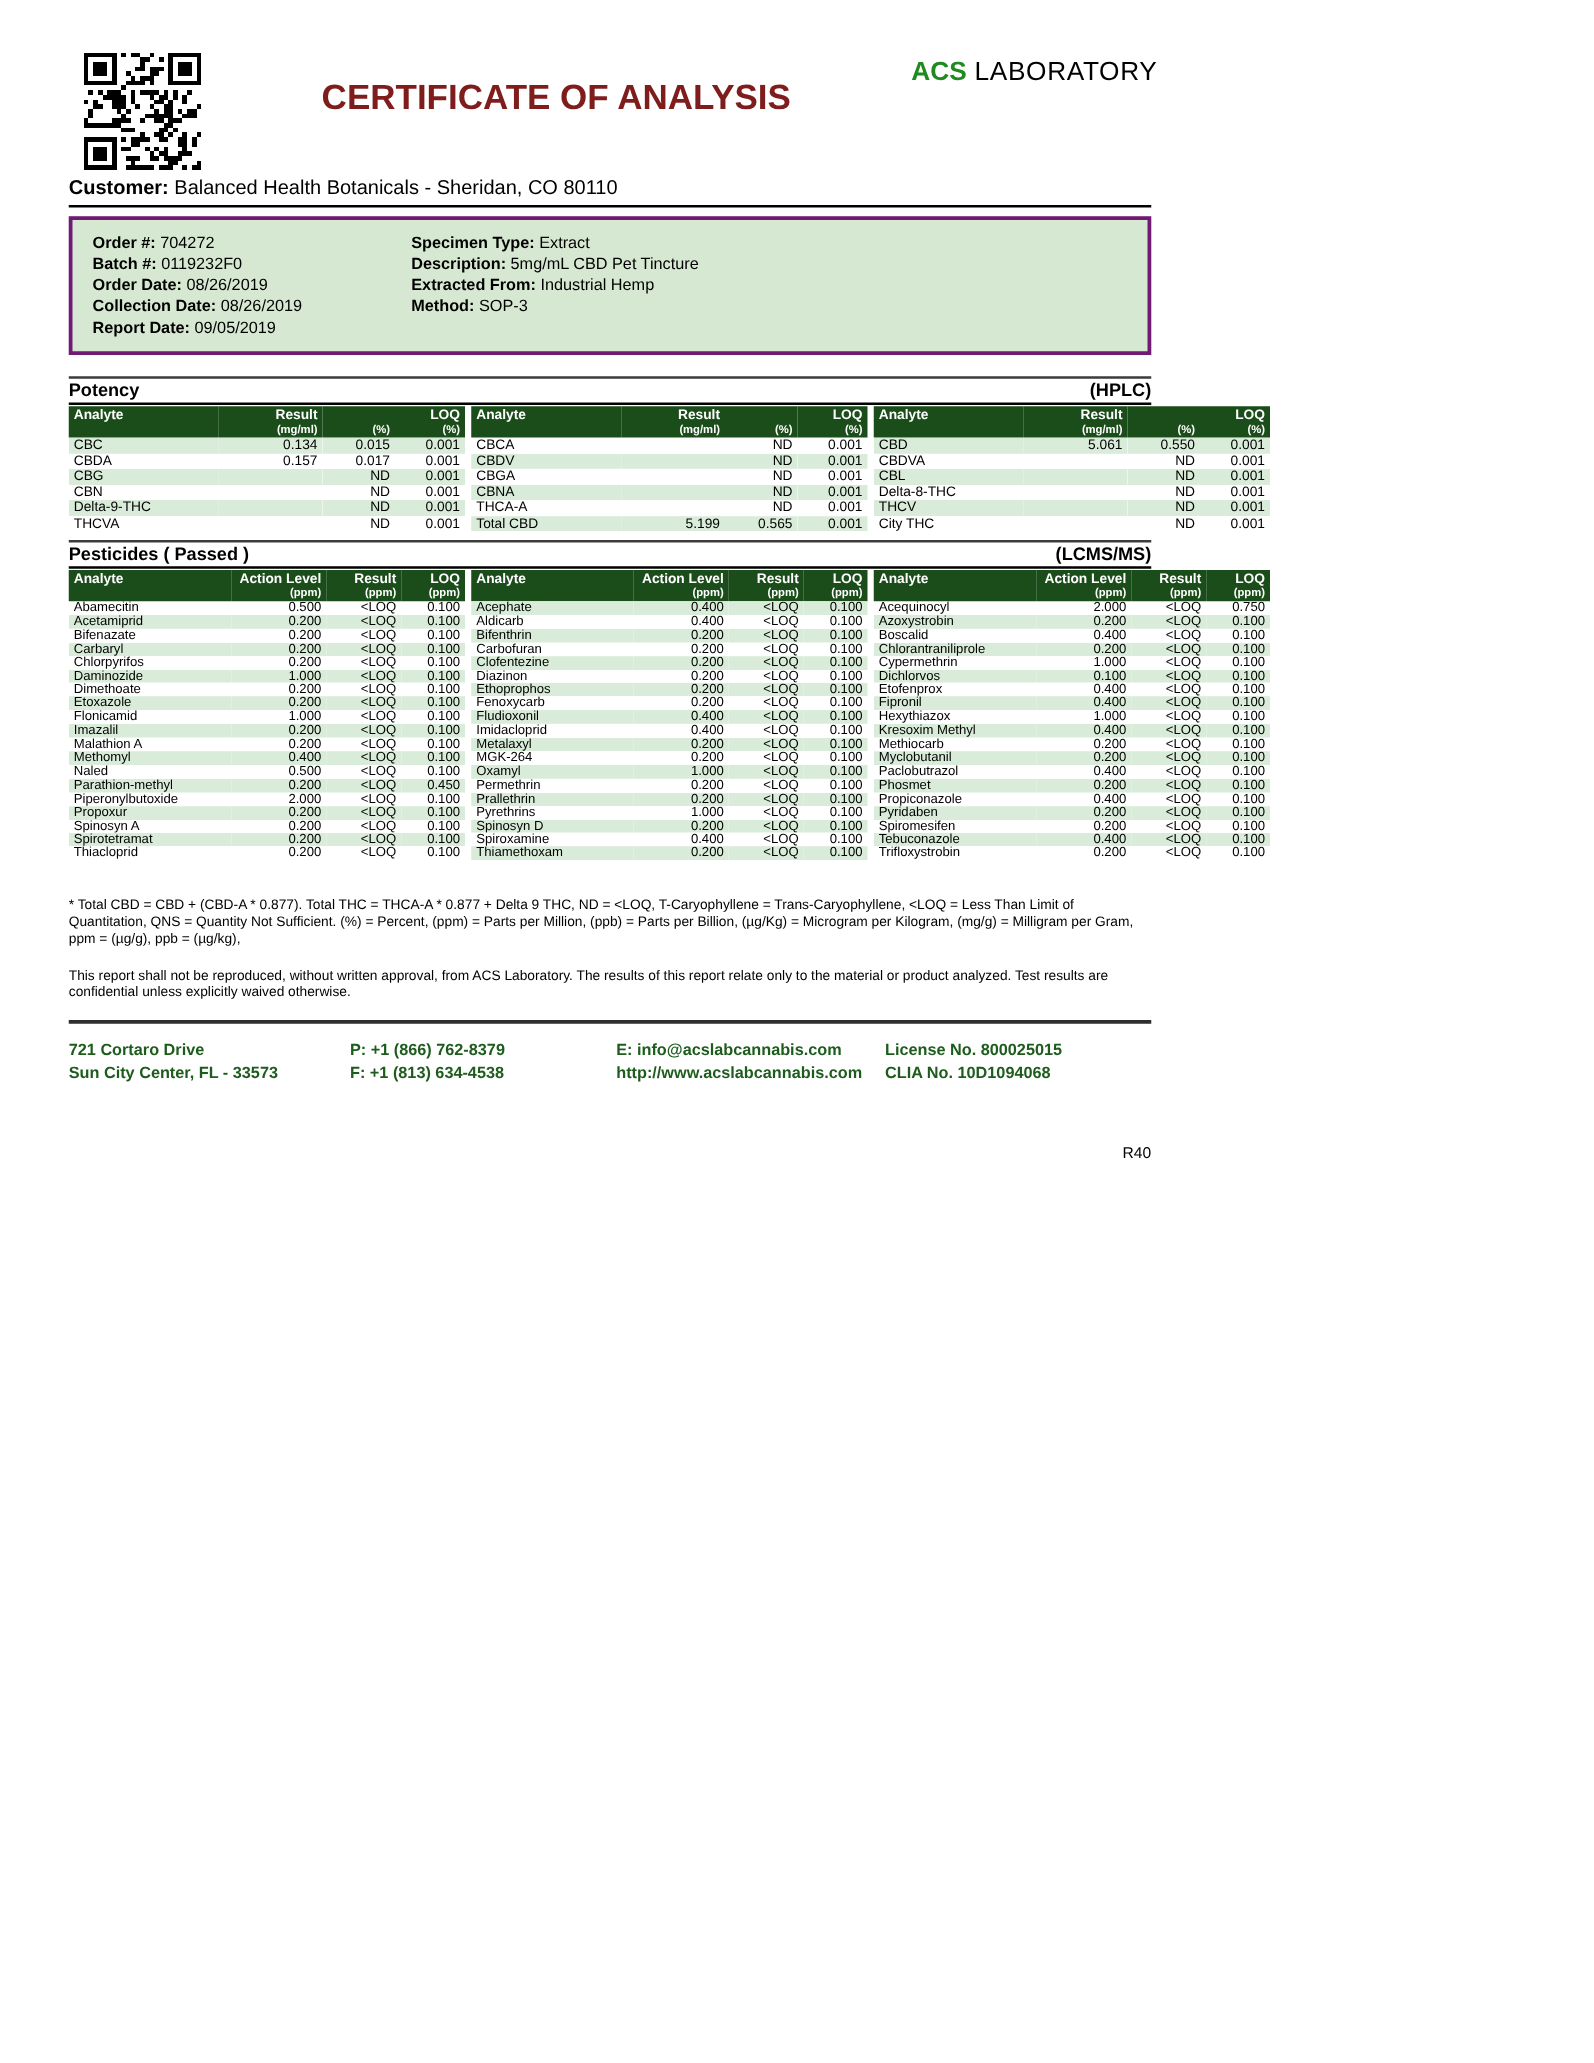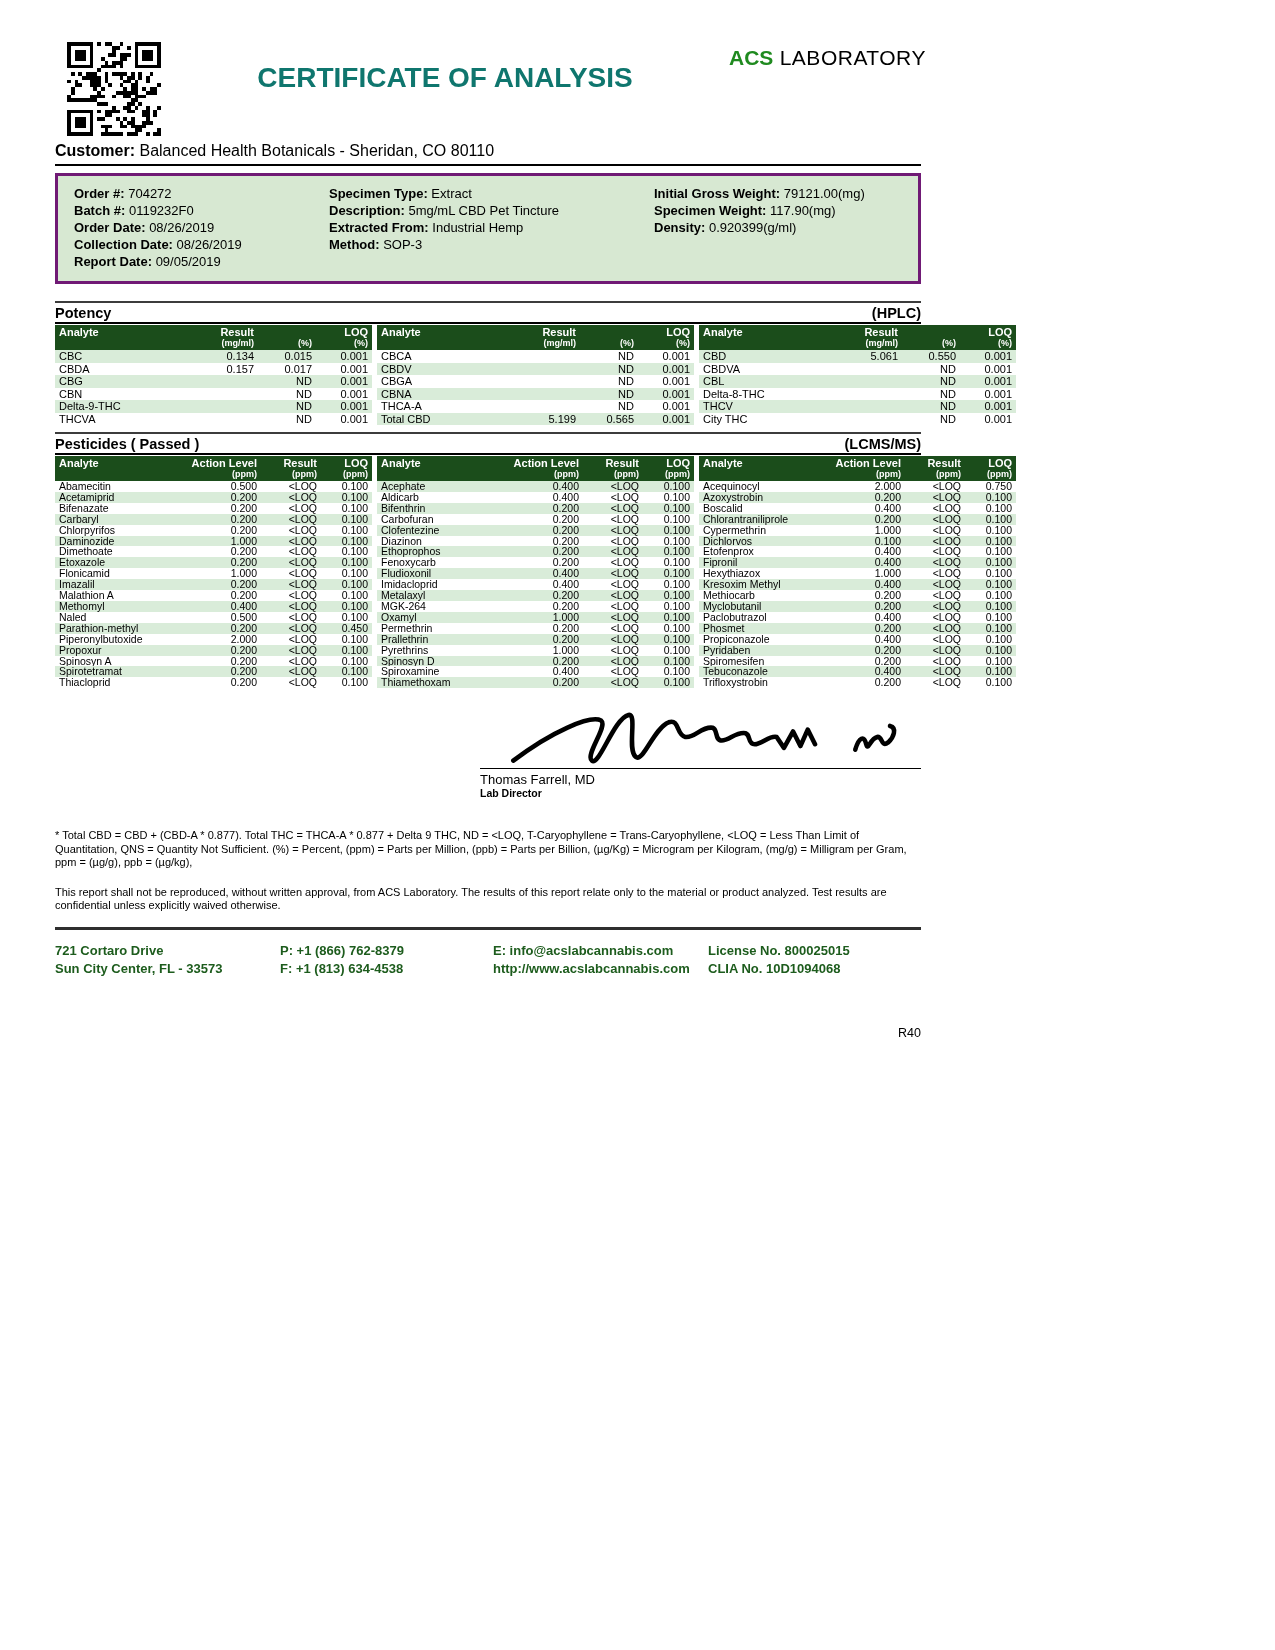--- a/index.html
+++ b/index.html
@@ -4,21 +4,21 @@
 <style>
   html,body{margin:0;padding:0;background:#fff;}
   .page{width:1275px;height:1650px;position:relative;background:#fff;
         font-family:"Liberation Sans",sans-serif;color:#000;overflow:hidden;}
   .content{position:absolute;left:55px;top:0;width:866px;}
 
   
   .hdr{display:flex;align-items:flex-start;margin-top:42px;}
   .qr{width:94px;height:94px;flex:0 0 auto;margin-left:12px;}
   .qr svg{width:100%;height:100%;shape-rendering:crispEdges;display:block;}
-  .title{flex:1;text-align:center;font-size:28px;font-weight:bold;color:#0f766e;margin:20px 0 0 0;}
+  .title{flex:1;text-align:center;font-size:28px;font-weight:bold;color:#7f1d1d;margin:20px 0 0 0;}
   .logo{width:192px;flex:0 0 auto;padding-top:4px;}
   .logo-top{font-size:21px;white-space:nowrap;}
   .acs{color:#1f8a1f;font-weight:bold;}
   .lab{color:#000;font-weight:normal;letter-spacing:0.5px;}
   .logo-bottom{display:flex;margin-top:2px;}
   .logo-lines{font-size:10.5px;font-weight:bold;line-height:15px;white-space:nowrap;}
   .l1{letter-spacing:3.2px;}
   .l2{color:#1f8a1f;letter-spacing:1.4px;}
   .l3{letter-spacing:3.2px;}
   .l3 .green{color:#1f8a1f;}
@@ -298,25 +298,20 @@
           <div class="kv"><span class="b">Order Date:</span><span> 08/26/2019</span></div>
           <div class="kv"><span class="b">Collection Date:</span><span> 08/26/2019</span></div>
           <div class="kv"><span class="b">Report Date:</span><span> 09/05/2019</span></div>
         </div>
       <div class="c2">
           <div class="kv"><span class="b">Specimen Type:</span><span> Extract</span></div>
           <div class="kv"><span class="b">Description:</span><span> 5mg/mL CBD Pet Tincture</span></div>
           <div class="kv"><span class="b">Extracted From:</span><span> Industrial Hemp</span></div>
           <div class="kv"><span class="b">Method:</span><span> SOP-3</span></div>
         </div>
-      <div class="c3">
-          <div class="kv"><span class="b">Initial Gross Weight:</span><span> 79121.00(mg)</span></div>
-          <div class="kv"><span class="b">Specimen Weight:</span><span> 117.90(mg)</span></div>
-          <div class="kv"><span class="b">Density:</span><span> 0.920399(g/ml)</span></div>
-        </div>
     </div>
 
     <section class="sec potency">
       <div class="sec-head">
         <span>Potency</span>
         <span>(HPLC)</span>
       </div>
       <div class="tables">
         <div>
             <table class="grid">
@@ -923,29 +918,20 @@
                   <td class="num">0.200</td>
                   <td class="num">&lt;LOQ</td>
                   <td class="num">0.100</td>
                 </tr>
               </tbody>
             </table>
           </div>
       </div>
     </section>
 
-    <div class="sig-block">
-      <svg class="sig" viewBox="0 0 420 70">
-        <path d="M8,62 C50,30 92,12 104,18 C112,24 86,56 94,62 C102,68 118,16 134,12 C144,10 132,50 142,58 C150,64 162,26 178,20 C190,16 186,34 196,36 C206,38 214,24 226,26 C232,28 228,40 236,40 C244,40 252,30 262,32 C268,34 264,44 272,44 C280,44 288,34 296,36 L304,48 L314,30 L322,46 L330,28 L338,44" fill="none" stroke="#000" stroke-width="5" stroke-linecap="round" stroke-linejoin="round"></path>
-        <path d="M382,50 C386,36 392,34 394,44 C396,52 398,38 406,36 C412,35 410,48 418,42 C424,37 428,26 420,24" fill="none" stroke="#000" stroke-width="5" stroke-linecap="round" stroke-linejoin="round"></path>
-      </svg>
-      <div class="sig-line"></div>
-      <div class="sig-name">Thomas Farrell, MD</div>
-      <div class="sig-title">Lab Director</div>
-    </div>
 
     <p class="fine first">* Total CBD = CBD + (CBD-A * 0.877). Total THC = THCA-A * 0.877 + Delta 9 THC, ND = &lt;LOQ, T-Caryophyllene = Trans-Caryophyllene, &lt;LOQ = Less Than Limit of Quantitation, QNS = Quantity Not Sufficient. (%) = Percent, (ppm) = Parts per Million, (ppb) = Parts per Billion, (µg/Kg) = Microgram per Kilogram, (mg/g) = Milligram per Gram, ppm = (µg/g), ppb = (µg/kg),</p>
     <p class="fine second">This report shall not be reproduced, without written approval, from ACS Laboratory. The results of this report relate only to the material or product analyzed. Test results are confidential unless explicitly waived otherwise.</p>
 
     <div class="rule"></div>
 
     <footer class="foot">
       <div class="f1">
         <div>721 Cortaro Drive</div>
         <div>Sun City Center, FL - 33573</div>

